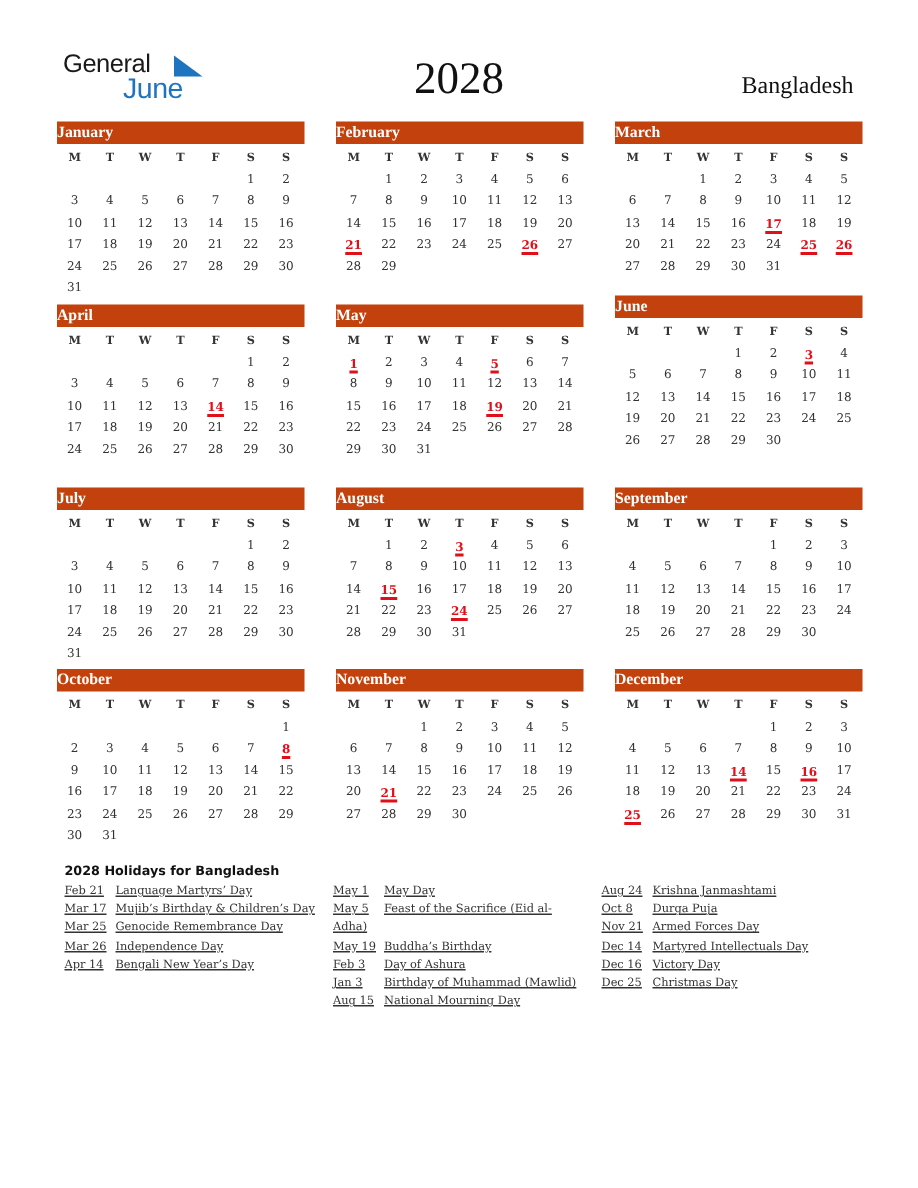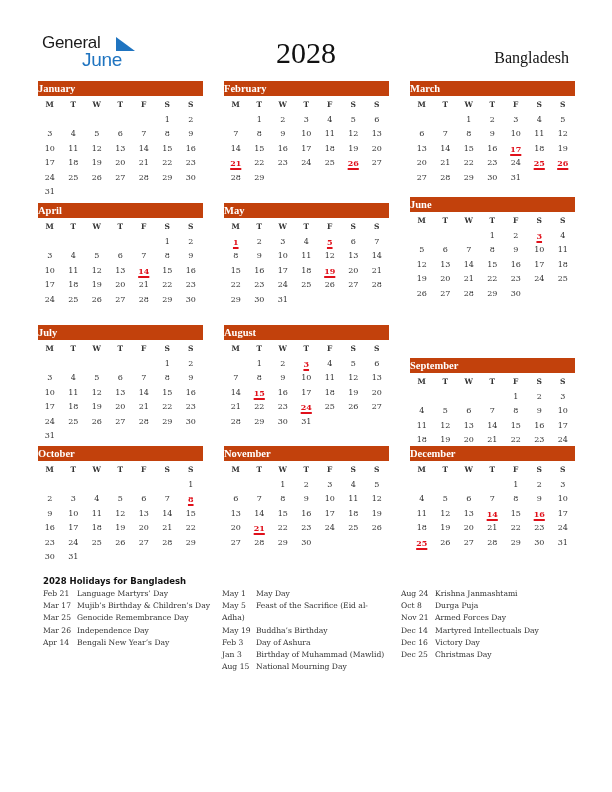--- a/index.html
+++ b/index.html
@@ -15,21 +15,21 @@
 
   .month { position:absolute; width:165px; }
   .mhead { height:15px; background:#c2410c; color:#fff; font-family:Liberation Serif, serif; font-weight:bold; font-size:10.5px; line-height:15px; }
   .grid { display:grid; grid-template-columns:repeat(7, 23.5px); margin-top:2px; }
   .grid div { height:14.5px; line-height:14.5px; text-align:center; font-family:"DejaVu Serif", serif; font-size:8px; color:#333; }
   .grid .dow { font-weight:bold; font-size:7.5px; color:#333; }
   .grid .hol { color:#e0101a; font-weight:bold; text-decoration:underline; text-decoration-thickness:1.5px; text-underline-offset:2px; }
 
   .hol-title { position:absolute; left:43px; top:576px; font-family:"DejaVu Sans", sans-serif; font-weight:bold; font-size:8.5px; color:#111;text-align:right; }
   .hcol { position:absolute; font-family:"DejaVu Serif", serif; font-size:7.6px; color:#333; }
-  .hrow { display:flex; height:12.2px; line-height:12.2px; }
+  .hrow { display:flex; height:12.2px; line-height:12.2px;text-decoration:underline; }
   .hrow .d { width:34px; flex:none; }
   .hrow .n { white-space:nowrap; }
 </style>
 </head>
 <body>
 
 <div class="logo">
   <span class="gen">General</span>
   <span class="blue">June</span>
   <span class="tri"></span>
@@ -393,21 +393,21 @@
         <div class="hol">24</div>
         <div class="">25</div>
         <div class="">26</div>
         <div class="">27</div>
         <div class="">28</div>
         <div class="">29</div>
         <div class="">30</div>
         <div class="">31</div>
       </div>
     </div>
-    <div class="month" style="left: 410px; top: 325px; margin-top: 33px;">
+    <div class="month" style="left: 410px; top: 325px;">
       <div class="mhead">September</div>
       <div class="grid">
         <div class="dow">M</div>
         <div class="dow">T</div>
         <div class="dow">W</div>
         <div class="dow">T</div>
         <div class="dow">F</div>
         <div class="dow">S</div>
         <div class="dow">S</div>
         <div></div>

